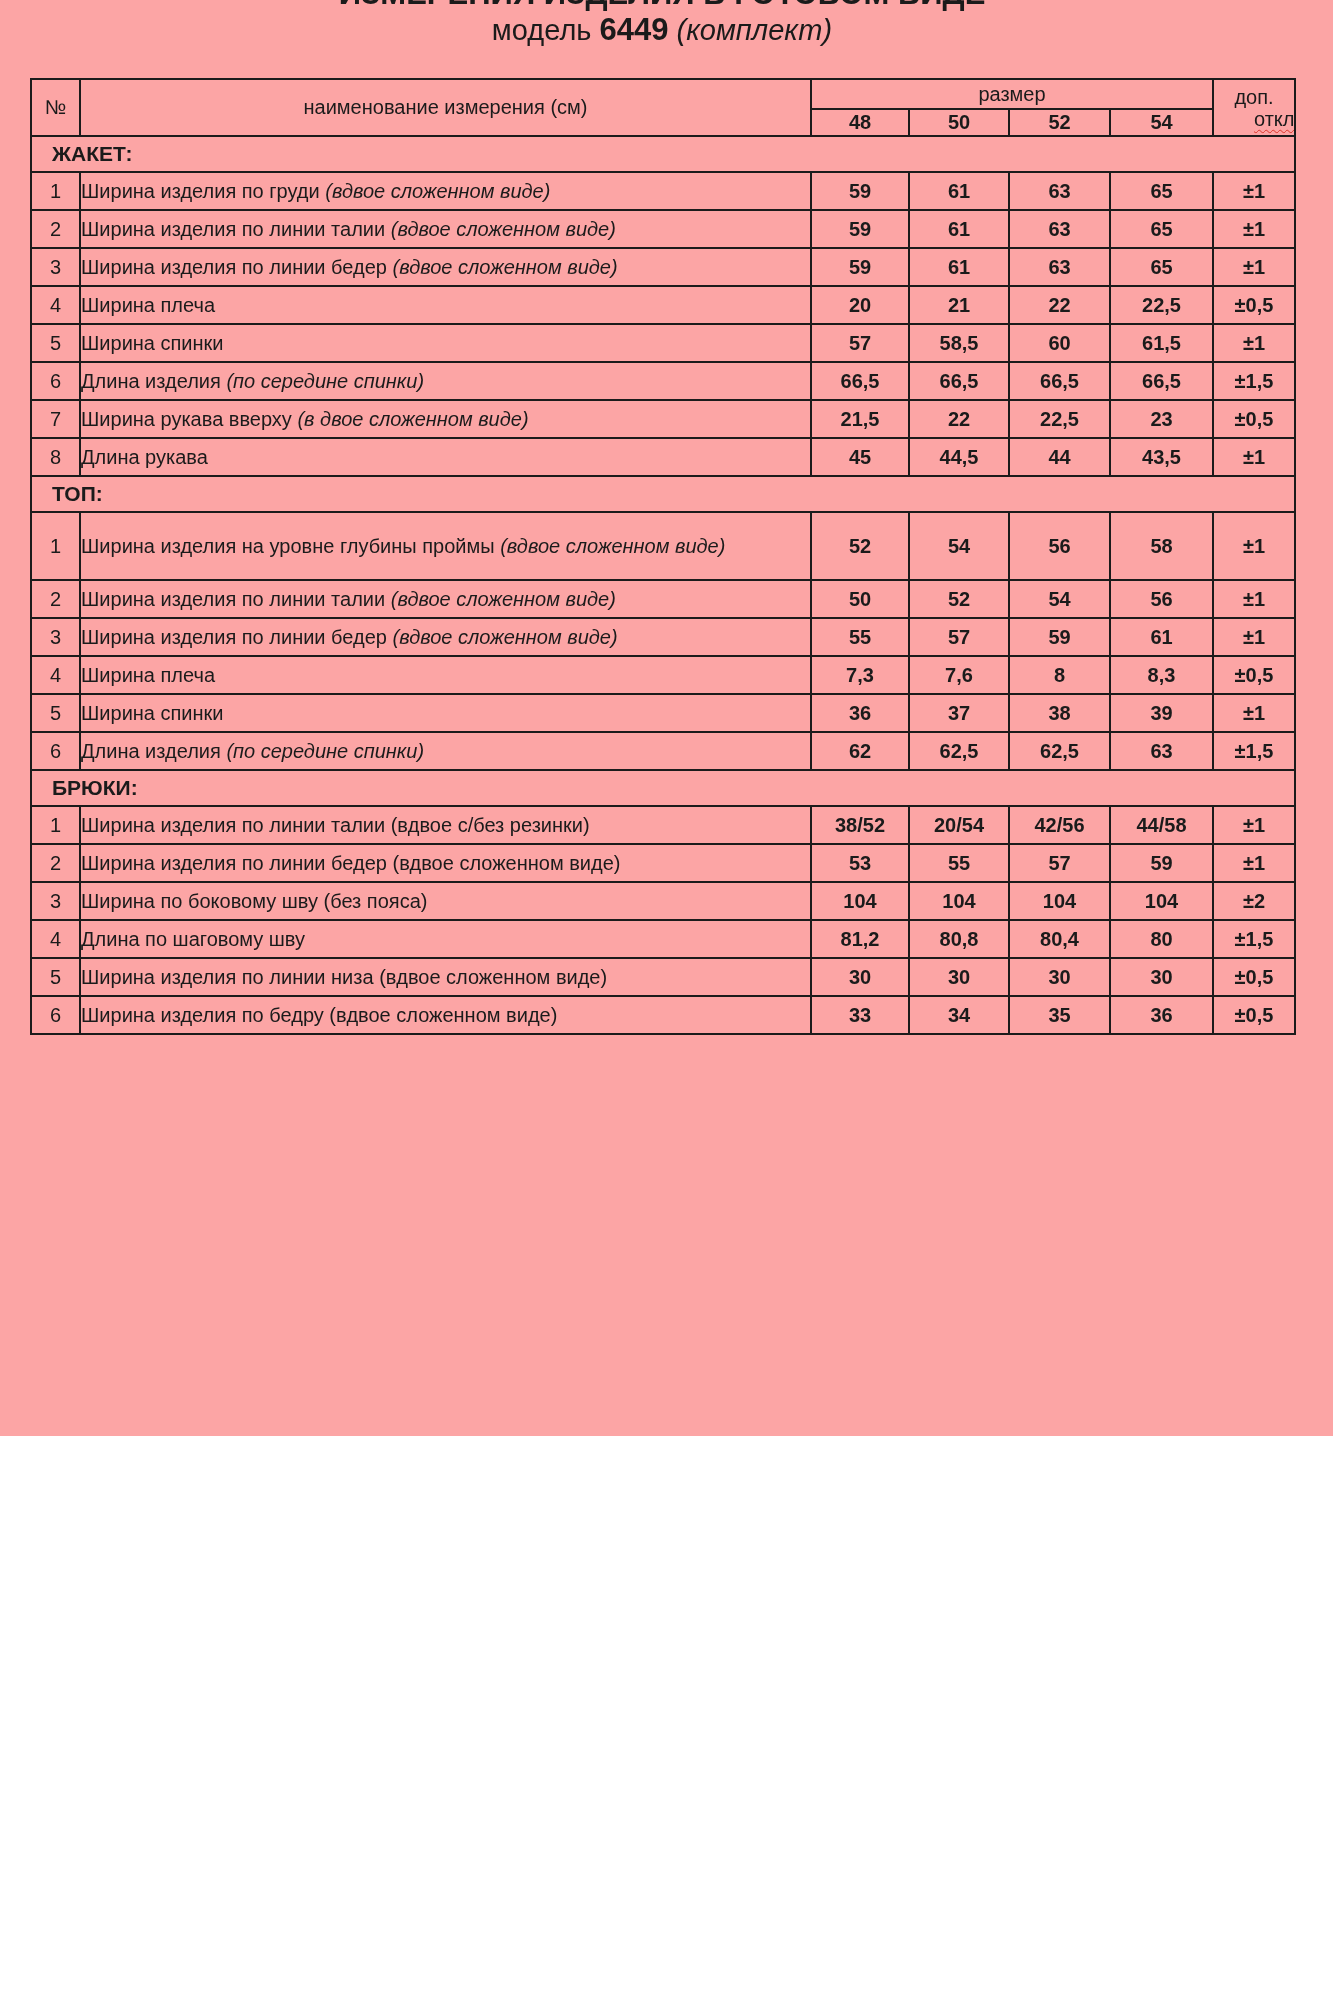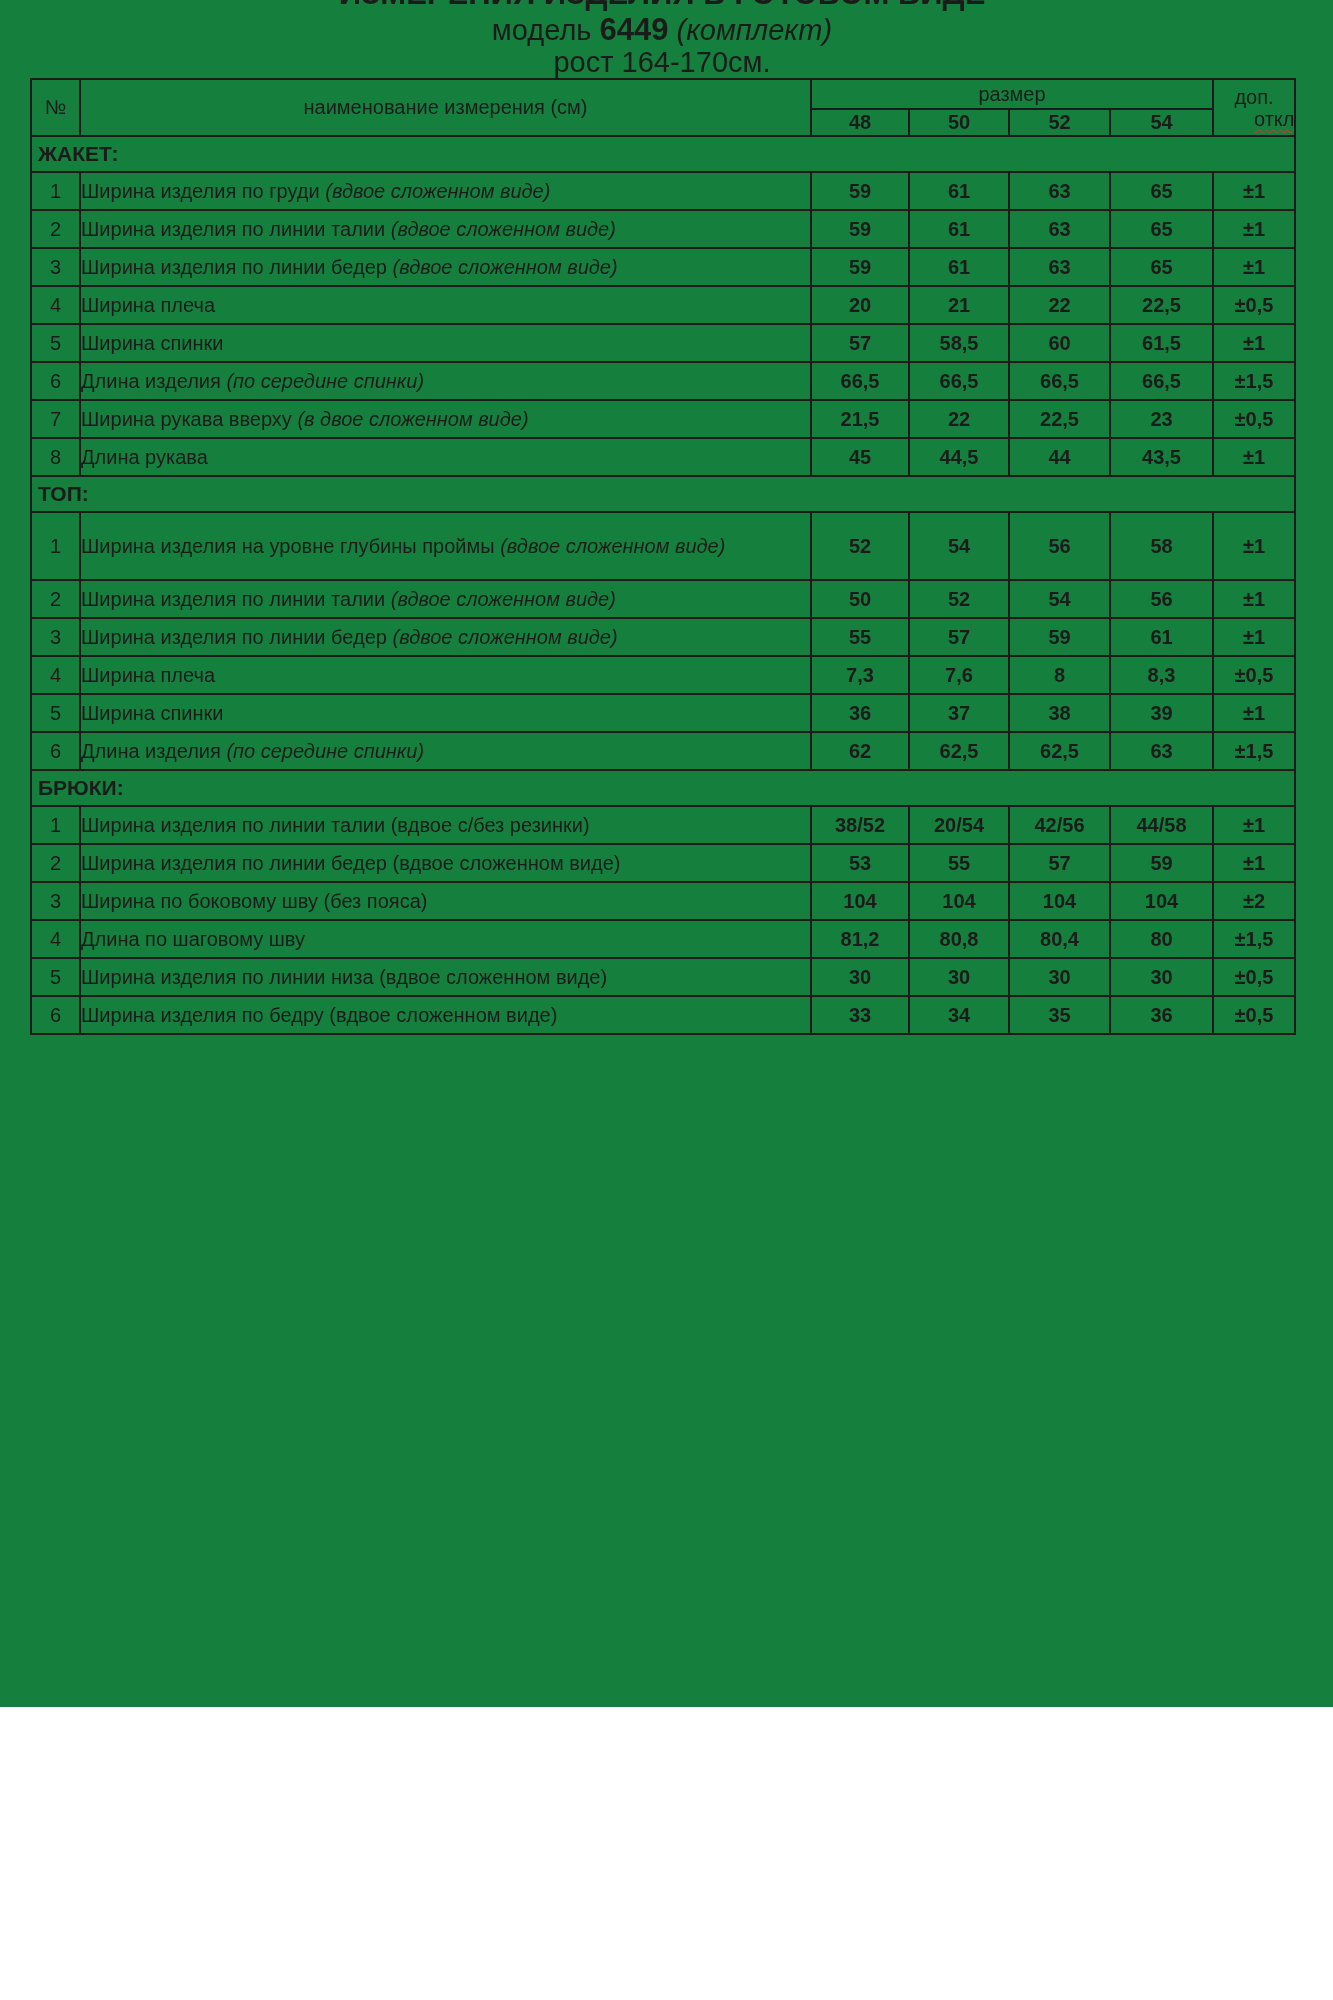--- a/index.html
+++ b/index.html
@@ -4,21 +4,21 @@
 <style>
   html, body { margin:0; padding:0; }
   body {
     width:1333px; height:2000px;
     background:#ffffff;
     font-family:"Liberation Sans", sans-serif;
     color:#1b1b1b;
     position:relative;
     overflow:hidden;
   }
-  .page { position:absolute; left:0; top:0; width:1333px; height:1707px; background:#15803d; }
+  .page { position:absolute; left:0; top:0; width:1333px; height:1436px; background:#fca5a5; }
 
   
   .title-wrap { position:absolute; left:30px; top:0; width:1264px; text-align:center; }
   .clip-box { height:13px; overflow:hidden; }
   .clip-inner { font-weight:bold; font-size:31px; line-height:36px; margin-top:-24px; white-space:nowrap; }
   .model-line { font-size:29px; line-height:33px; }
   .model-number { font-weight:bold; font-size:31px; }
   .model-note { font-style:italic; }
   .height-line { font-size:29px; line-height:31px; }
 
@@ -44,21 +44,21 @@
     text-decoration-style:wavy;
     text-decoration-color:#d9362b;
     text-decoration-thickness:1px;
     text-underline-offset:3px;
     padding-left:40px;
   }
 
   tr.band { height:36px; }
   tr.band td {
     font-weight:bold; font-size:21px;
-    text-align:left; padding-left:6px;
+    text-align:left; padding-left:20px;
     vertical-align:middle;
   }
   tr.data-row { height:38px; font-size:20px; }
   tr.data-row.tall { height:68px; }
   td.cell-num { text-align:center; vertical-align:middle; }
   td.cell-label {
     text-align:left; padding-left:8px; padding-right:4px;
     vertical-align:middle; line-height:24px;
   }
   td.cell-label.wrap-tight { padding-right:45px;margin-top:28px; }
@@ -68,21 +68,20 @@
 </head>
 <body>
 
 <div class="page">
 
   <div class="title-wrap">
     <div class="clip-box">
       <div class="clip-inner">ИЗМЕРЕНИЯ ИЗДЕЛИЯ В ГОТОВОМ ВИДЕ</div>
     </div>
     <div class="model-line"><span>модель </span><span class="model-number">6449</span><span class="model-note"> (комплект)</span></div>
-    <div class="height-line">рост 164-170см.</div>
   </div>
 
   <table class="meas">
     <colgroup>
       <col style="width:49px">
       <col style="width:731px">
       <col style="width:98px">
       <col style="width:100px">
       <col style="width:101px">
       <col style="width:103px">

